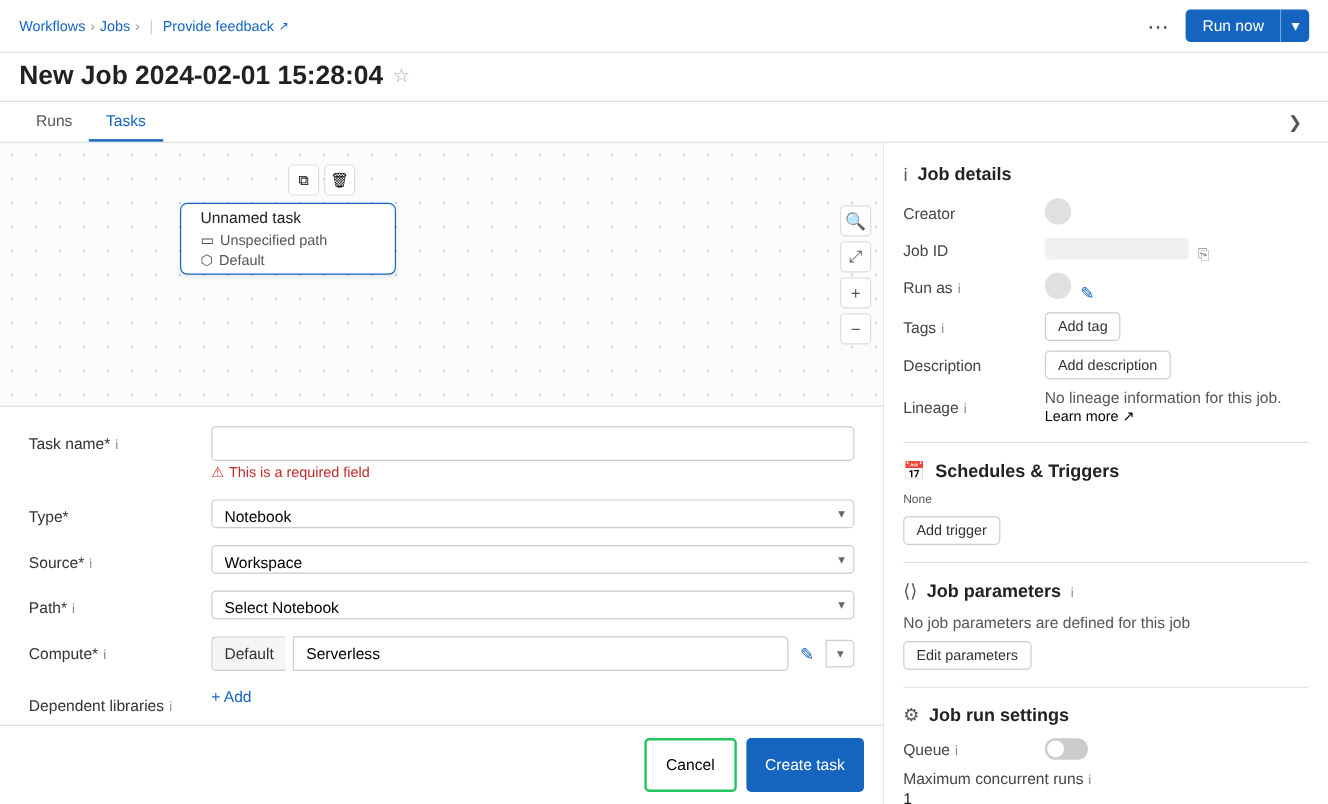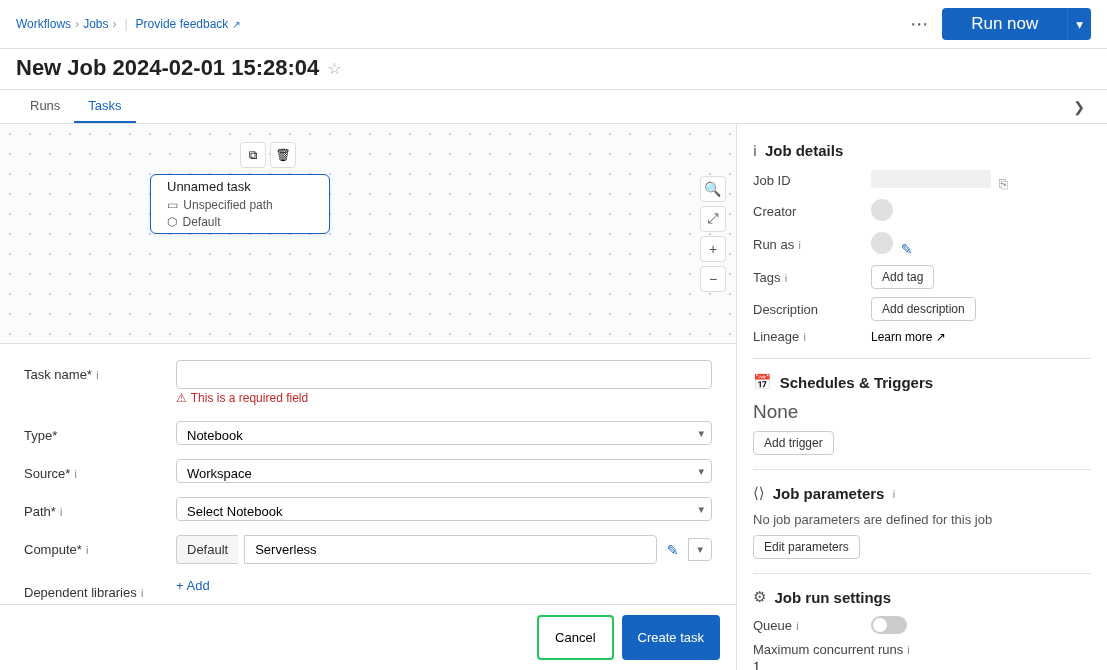--- a/index.html
+++ b/index.html
@@ -10,21 +10,21 @@
     .breadcrumb { display: flex; align-items: center; gap: 4px; font-size: 12px; color: #555; }
     .breadcrumb a { color: #1565c0; text-decoration: none; }
     .breadcrumb-sep { color: #999; }
     .breadcrumb-divider { color: #ccc; margin: 0 4px; }
     .title-row { display: flex; align-items: center; gap: 8px; padding: 6px 16px 8px; border-bottom: 1px solid #e0e0e0; flex-shrink: 0; }
     .page-title { font-size: 22px; font-weight: 600; }
     .star-icon { color: #aaa; cursor: pointer; font-size: 16px; }
     .top-actions { display: flex; align-items: center; gap: 8px; }
     .kebab-btn { background: none; border: none; cursor: pointer; font-size: 18px; color: #555; padding: 2px 6px; }
     .run-now-group { display: flex; align-items: stretch; }
-    .run-now-btn { background: #1565c0; color: #fff; border: none; padding: 6px 29px; border-radius: 4px 0 0 4px; cursor: pointer; font-size: 17px; }
+    .run-now-btn { background: #1565c0; color: #fff; border: none; padding: 6px 14px; border-radius: 4px 0 0 4px; cursor: pointer; font-size: 13px; }
     .run-now-caret { background: #1565c0; color: #fff; border: none; border-left: 1px solid #1976d2; padding: 6px 8px; border-radius: 0 4px 4px 0; cursor: pointer; }
 
     
     .tabs-row { display: flex; align-items: center; padding: 0 16px; border-bottom: 1px solid #e0e0e0; flex-shrink: 0; }
     .tab { padding: 8px 14px; cursor: pointer; font-size: 13px; color: #555; border-bottom: 2px solid transparent; }
     .tab.active { color: #1565c0; border-bottom: 2px solid #1565c0; font-weight: 500; }
     .tab-collapse-btn { margin-left: auto; background: none; border: none; cursor: pointer; font-size: 14px; color: #555; padding: 4px 6px; }
 
     
     .main-layout { display: flex; flex: 1; overflow: hidden; }
@@ -244,31 +244,31 @@
 
   <div class="right-panel">
 
     
     <div class="section-header">
       <span class="section-icon">ℹ</span>
       <span class="section-title">Job details</span>
     </div>
 
     <div class="detail-row">
+      <div class="detail-label">Creator</div>
+      <div class="detail-value">
+        <span class="detail-avatar"></span>
+      </div>
+    </div>
+
+    <div class="detail-row">
       <div class="detail-label">Job ID</div>
       <div class="detail-value">
         <span class="detail-value-gray"></span>
         <span class="copy-icon">⎘</span>
-      </div>
-    </div>
-
-    <div class="detail-row">
-      <div class="detail-label">Creator</div>
-      <div class="detail-value">
-        <span class="detail-avatar"></span>
       </div>
     </div>
 
     <div class="detail-row">
       <div class="detail-label">
         <span>Run as</span>
         <span class="info-icon">ℹ</span>
       </div>
       <div class="detail-value">
         <span class="detail-avatar"></span>
@@ -292,34 +292,35 @@
         <button class="small-btn">Add description</button>
       </div>
     </div>
 
     <div class="detail-row">
       <div class="detail-label">
         <span>Lineage</span>
         <span class="info-icon">ℹ</span>
       </div>
       <div class="detail-value">
+        <div class="no-info">No lineage information for this job.</div>
         <a href="#" class="learn-more">
           <span>Learn more</span> ↗
         </a>
       </div>
     </div>
 
     <hr class="section-divider">
 
     
     <div class="section-header">
       <span class="section-icon">📅</span>
       <span class="section-title">Schedules &amp; Triggers</span>
     </div>
-    <div style="font-size:19px;color:#555;margin-bottom:8px;">None</div>
+    <div style="font-size:10px;color:#555;margin-bottom:8px;">None</div>
     <button class="small-btn">Add trigger</button>
 
     <hr class="section-divider">
 
     
     <div class="section-header">
       <span class="section-icon">⟨⟩</span>
       <span class="section-title">Job parameters</span>
       <span class="info-icon">ℹ</span>
     </div>

